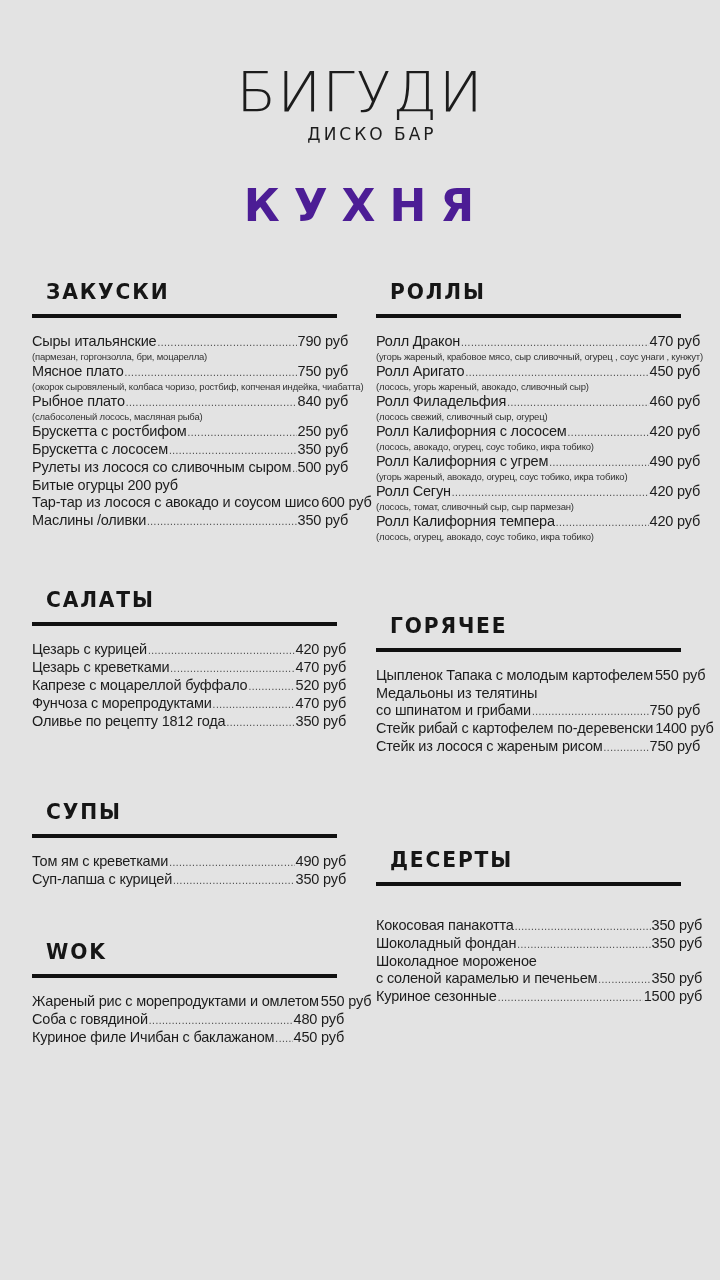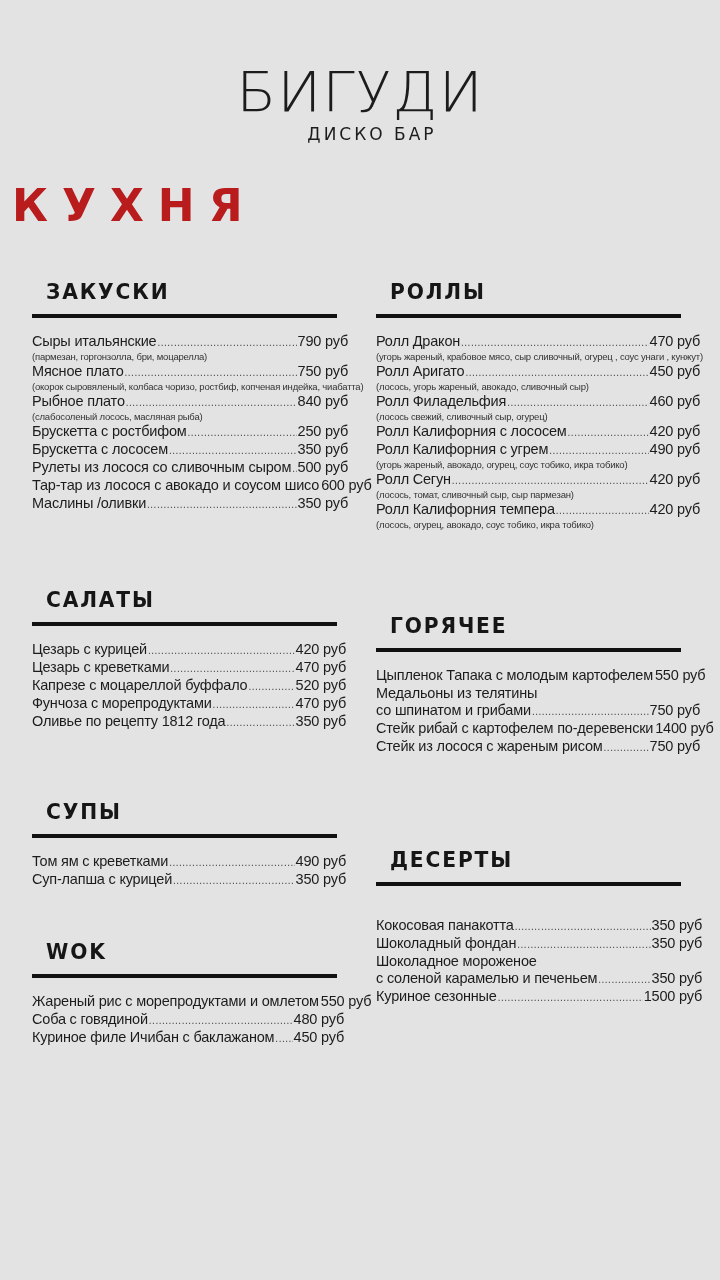--- a/index.html
+++ b/index.html
@@ -15,23 +15,23 @@
   .logo-main {
     font-family: "DejaVu Sans", sans-serif; font-weight: 300;
     font-size: 56px; letter-spacing: 1px; line-height: 64px; color: #1c1c1c;
     transform: scaleX(1.04);
   }
   .logo-sub {
     font-family: "DejaVu Sans", sans-serif; font-size: 17px; letter-spacing: 3px;
     line-height: 20px; margin-top: 0px; color: #1c1c1c; padding-left: 24px;
   }
   .page-title {
-    position: absolute; left: 0; width: 720px; top: 178px; text-align: left;
+    position: absolute; left: 0; width: 720px; top: 178px; text-align: center;
     font-family: "DejaVu Sans", sans-serif; font-weight: bold; font-size: 44px;
-    letter-spacing: 14px; line-height: 56px; color: #b91c1c; padding-left: 12px;
+    letter-spacing: 14px; line-height: 56px; color: #4c1d95; padding-left: 12px;
     box-sizing: border-box;
   }
   .section { position: absolute; }
   .section-title {
     font-family: "DejaVu Sans", sans-serif; font-weight: bold; font-size: 22px;
     letter-spacing: 2px; line-height: 28px; margin-left: 14px; color: #161616;
     transform: scaleX(0.92); transform-origin: left center;
   }
   .rule { height: 4px; background: #111; margin-top: 8px; }
   .items { margin-top: 18px; }
@@ -92,20 +92,24 @@
     <div class="row">
         <span class="name">Брускетта с лососем</span>
         <span class="dots"></span>
         <span class="price">350 руб</span>
       </div>
     <div class="row">
         <span class="name">Рулеты из лосося со сливочным сыром</span>
         <span class="dots"></span>
         <span class="price">500 руб</span>
       </div>
+    <div class="row plain">
+        <span class="name">Битые огурцы 200 руб</span>
+        <span class="price"></span>
+      </div>
     <div class="row">
         <span class="name">Тар-тар из лосося с авокадо и соусом шисо</span>
         <span class="dots"></span>
         <span class="price">600 руб</span>
       </div>
     <div class="row">
         <span class="name">Маслины /оливки</span>
         <span class="dots"></span>
         <span class="price">350 руб</span>
       </div>
@@ -132,20 +136,21 @@
         <span class="name">Ролл Филадельфия</span>
         <span class="dots"></span>
         <span class="price">460 руб</span>
       </div>
     <div class="desc">(лосось свежий, сливочный сыр, огурец)</div>
     <div class="row">
         <span class="name">Ролл Калифорния с лососем</span>
         <span class="dots"></span>
         <span class="price">420 руб</span>
       </div>
+    <div class="desc">(лосось, авокадо, огурец, соус тобико, икра тобико)</div>
     <div class="row">
         <span class="name">Ролл Калифорния с угрем</span>
         <span class="dots"></span>
         <span class="price">490 руб</span>
       </div>
     <div class="desc">(угорь жареный, авокадо, огурец, соус тобико, икра тобико)</div>
     <div class="row">
         <span class="name">Ролл Сегун</span>
         <span class="dots"></span>
         <span class="price">420 руб</span>

